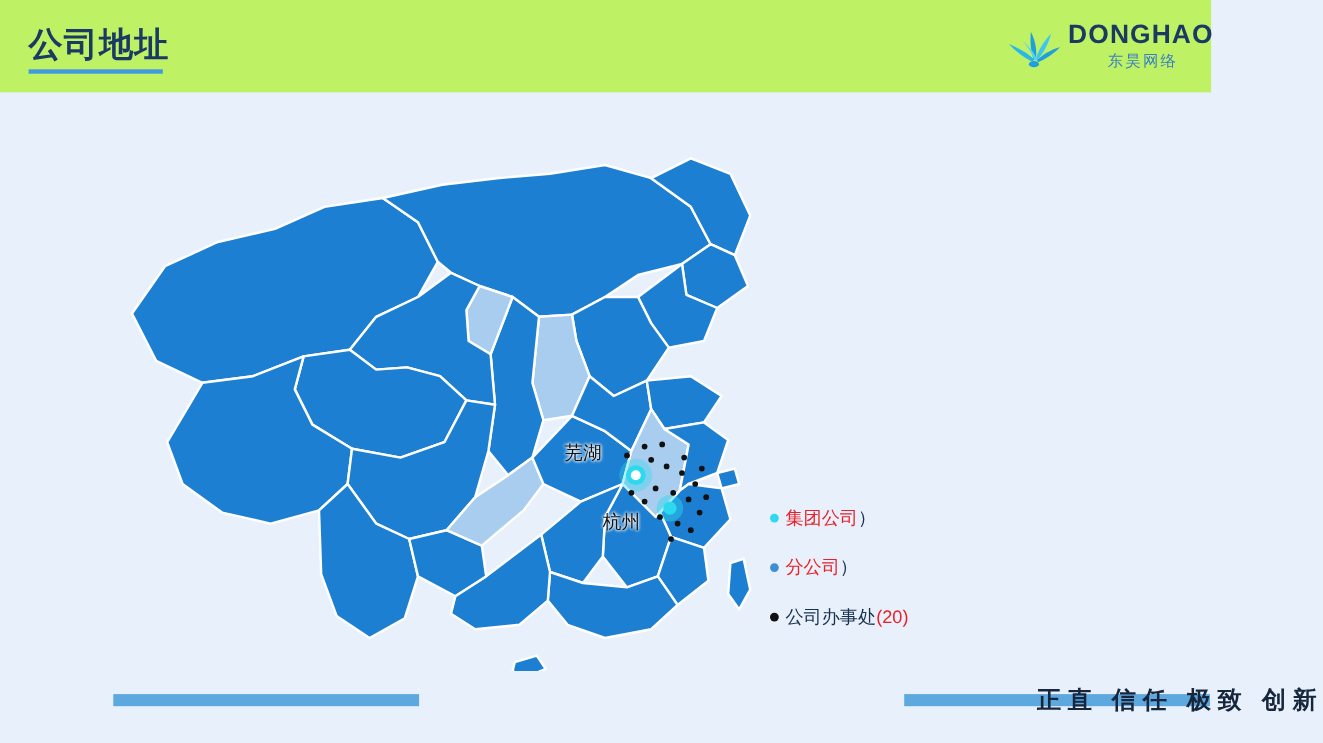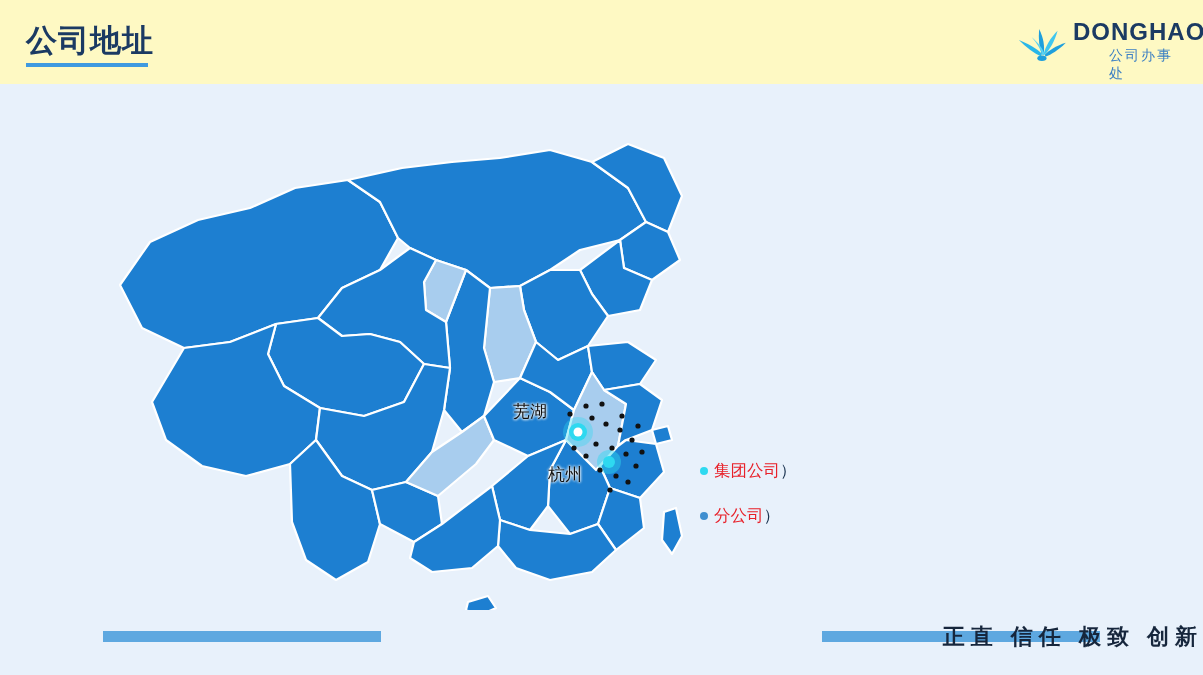--- a/index.html
+++ b/index.html
@@ -5,22 +5,22 @@
   html,body{margin:0;padding:0;}
   body{
     width:1203px;height:675px;
     background:#e8f1fb;
     font-family:"Liberation Sans","DejaVu Sans",sans-serif;
     overflow:hidden;
     position:relative;
   }
   
   .header{
-    position:absolute;left:0;top:0;width:1203px;height:84px;
-    background:#fef9c3;
+    position:absolute;left:0;top:0;width:1101px;height:84px;
+    background:#bef264;
   }
   .header-title{
     position:absolute;left:26px;top:20px;
     font-size:31px;font-weight:bold;color:#1b3a63;
     letter-spacing:1px;
   }
   .header-underline{
     position:absolute;left:26px;top:63px;width:122px;height:4px;
     background:#3f9ae0;
   }
@@ -92,21 +92,21 @@
       <g fill="#29b7e8">
         <path d="M30 44 C22 40 14 34 6 26 C16 30 25 35 31 41 Z"></path>
         <path d="M31 42 C28 34 27 25 28 14 C33 24 34 33 33 41 Z" fill="#1f9fdc"></path>
         <path d="M33 41 C35 33 40 24 48 16 C45 27 40 36 34 42 Z" fill="#3fc6ef"></path>
         <path d="M34 42 C39 37 47 32 57 29 C49 37 41 42 35 44 Z" fill="#1f9fdc"></path>
         <path d="M32 43 C30 37 26 30 20 23 C27 29 32 35 34 42 Z" fill="#5ad3f3"></path>
       </g>
       <ellipse cx="31" cy="46" rx="5" ry="3" fill="#1f9fdc"></ellipse>
     </svg>
     <div class="logo-text-en">DONGHAO</div>
-    <div class="logo-text-cn">公司办事处</div>
+    <div class="logo-text-cn">东昊网络</div>
   </div>
 </div>
 
 <div class="map-area">
   <svg class="map-svg" width="640" height="500" viewBox="0 0 640 500">
     <g stroke="#ffffff" stroke-width="2.2" stroke-linejoin="round">
 
       <path fill="#1d7fd1" d="M40 175 L70 132 L118 110 L170 98 L215 78 L268 70 L300 92 L318 128 L300 160 L262 178 L238 208 L196 214 L150 232 L104 238 L62 218 Z"></path>
 
       <path fill="#1d7fd1" d="M268 70 L322 58 L372 52 L420 48 L470 40 L512 52 L548 78 L566 112 L540 130 L500 140 L470 160 L440 176 L410 178 L386 160 L356 150 L330 138 L318 128 L300 92 Z"></path>
@@ -214,18 +214,23 @@
     <span class="red">集团公司</span>
     <span>）</span>
   </div>
 
   <div class="legend-row">
     <span class="dot dot-2"></span>
     <span class="red">分公司</span>
     <span>）</span>
   </div>
 
+  <div class="legend-row">
+    <span class="dot dot-3"></span>
+    <span>公司办事处</span>
+    <span class="red">(20)</span>
+  </div>
 
 </div>
 
 <div class="footer-bar-left"></div>
 <div class="footer-bar-right"></div>
 <div class="footer-slogan">正直 信任 极致 创新</div>
 
 </body></html>

